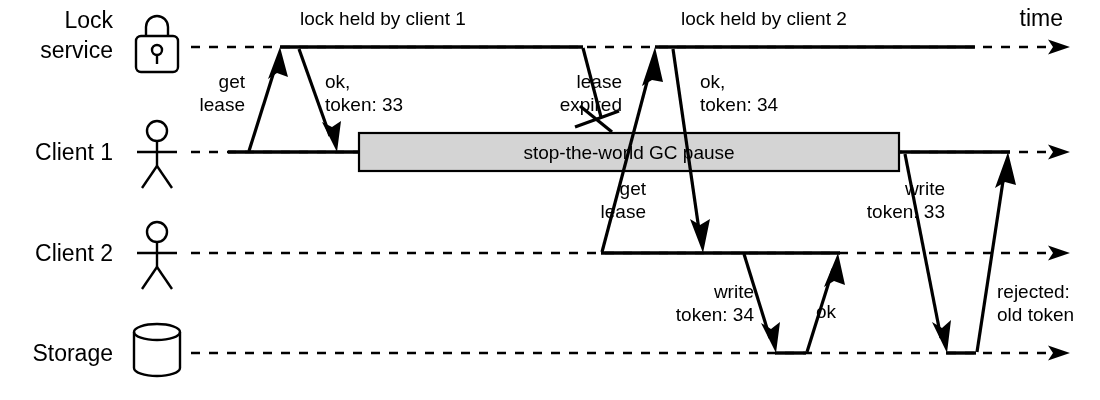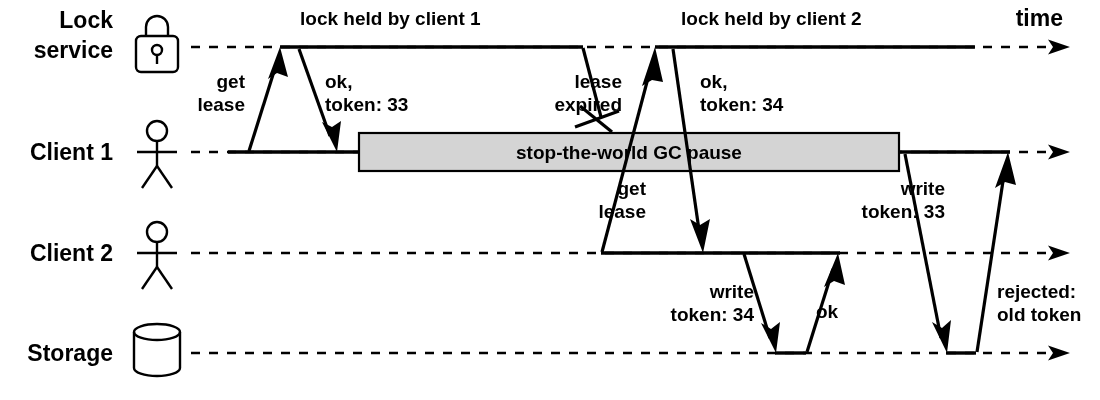--- a/index.html
+++ b/index.html
@@ -11,21 +11,20 @@
     width: 1100px;
     height: 400px;
     overflow: hidden;
     font-family: "Liberation Sans", sans-serif;
   }
   #diagram-root {
     position: relative;
     width: 1100px;
     height: 400px;
     background: #ffffff;
-    font-weight: bold;
   }
   svg.canvas {
     position: absolute;
     top: 0;
     left: 0;
     width: 1100px;
     height: 400px;
   }
   text {
     font-family: "Liberation Sans", sans-serif;

